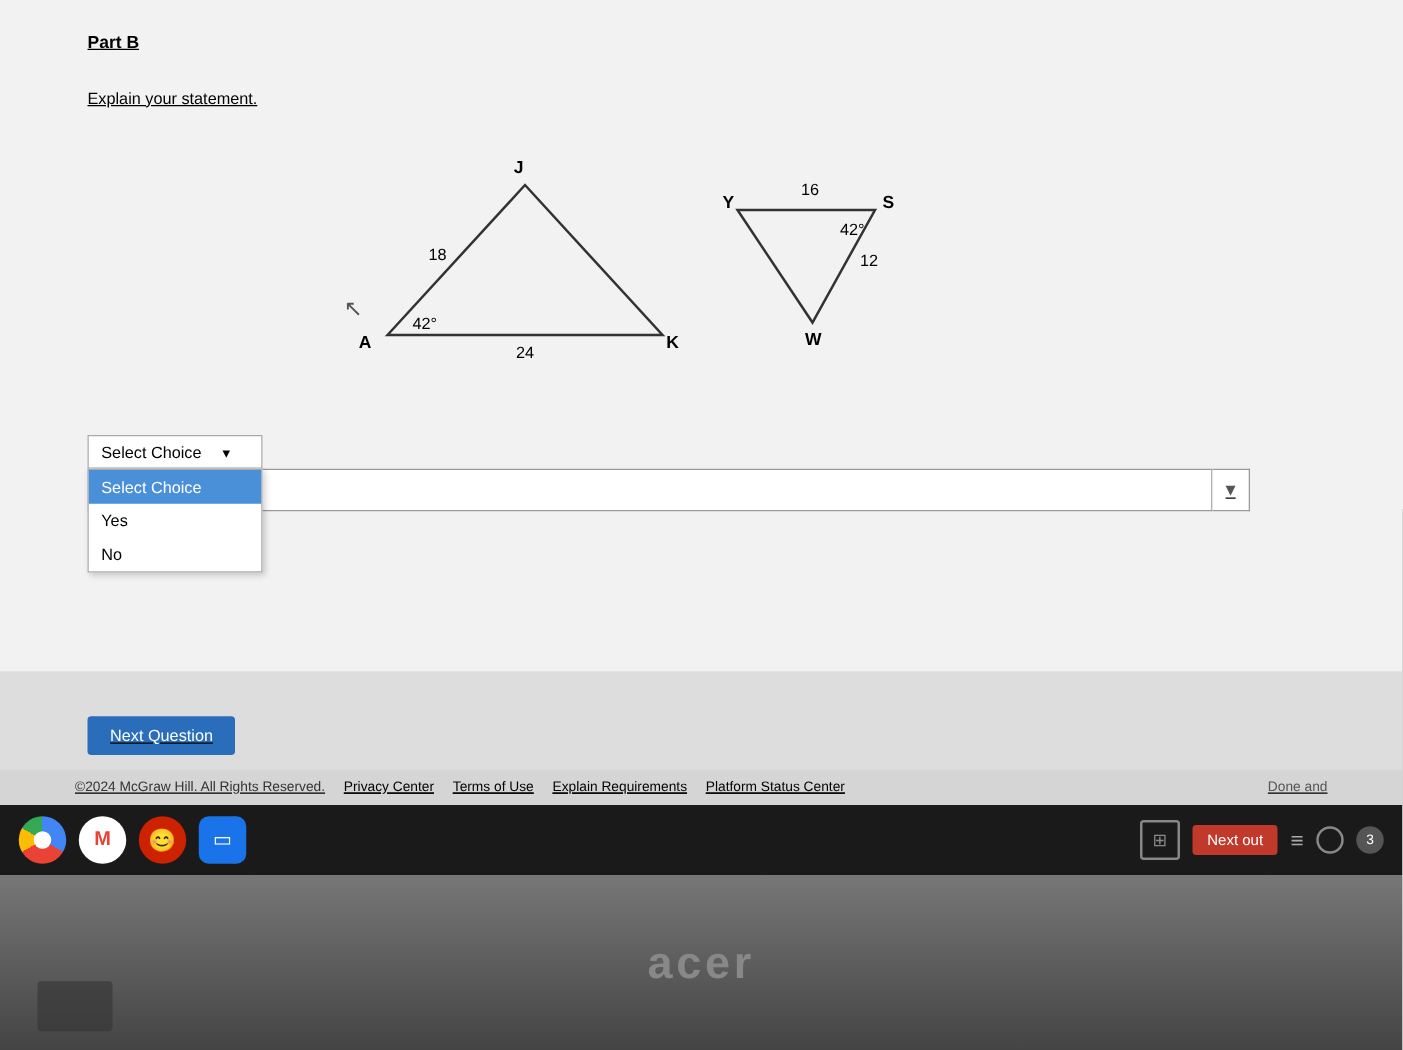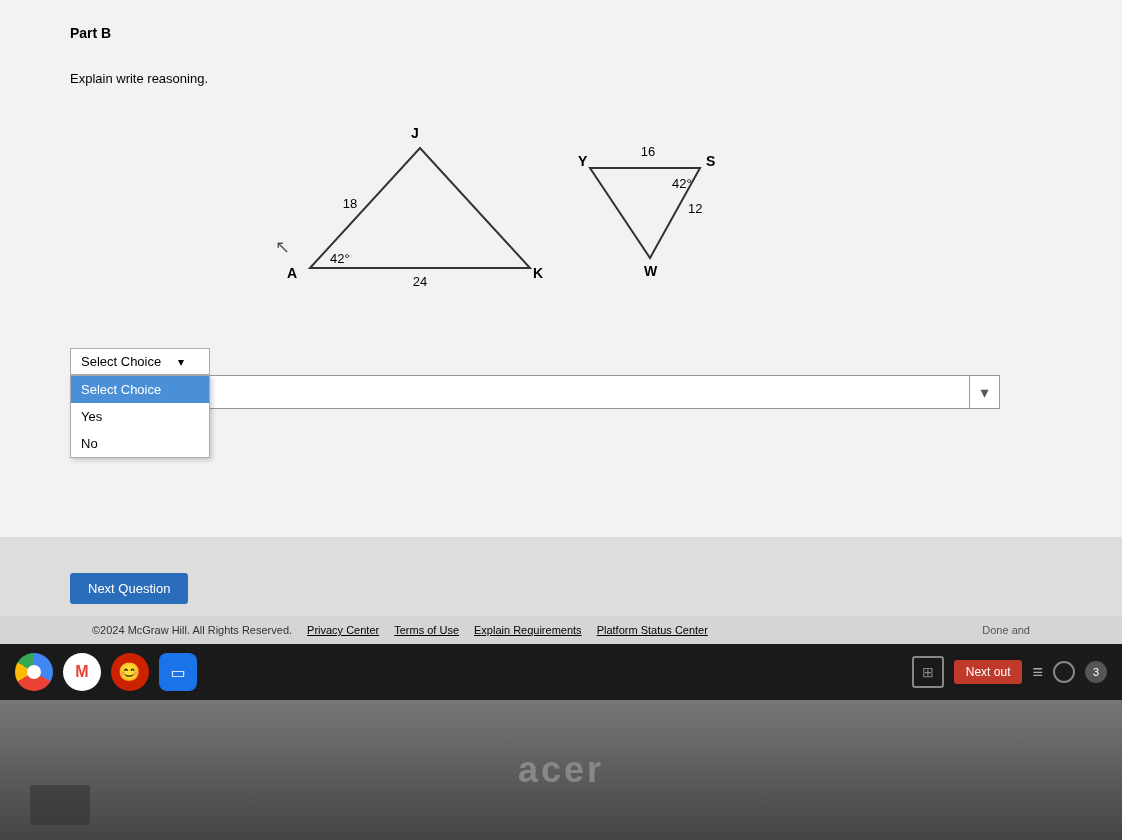--- a/index.html
+++ b/index.html
@@ -94,21 +94,21 @@
       border: none;
       padding: 8px 18px;
       font-size: 13px;
       cursor: pointer;
       border-radius: 3px;
       margin-top: 24px;
     }
 
     .footer {
       background: #d5d5d5;
-      padding: 8px 92px;
+      padding: 8px 60px;
       display: flex;
       align-items: center;
       font-size: 11px;
       color: #333;
       justify-content: space-between;
     }
 
     .footer-left {
       display: flex;
       align-items: center;
@@ -172,29 +172,29 @@
       background: white;
       cursor: pointer;
       color: #555;
     }
   </style>
 </head>
 <body>
 
 <div style="width:1122px; height:840px; background:#b0b0b0; display:flex; flex-direction:column; overflow:hidden;">
 
-  <div style="background:#e8e8e8; flex:1; display:flex; flex-direction:column; margin: 0; position:relative;">
+  <div style="background:#e8e8e8; flex:1; display:flex; flex-direction:column; margin: 0; position:relative;text-decoration:underline;">
 
     <div class="content-area" style="flex:1; padding:25px 70px 10px 70px; background:#f2f2f2;">
 
       <div class="part-label">Part B</div>
 
       <div class="question-text">
         <br>
-        <span>Explain write reasoning.</span>
+        <span>Explain your statement.</span>
       </div>
 
       <div class="geometry-diagram">
         <svg width="600" height="190" style="position:absolute; left:150px; top:0;">
 
           <polygon points="90,160 200,40 310,160" fill="none" stroke="#333" stroke-width="2"></polygon>
 
           <text x="195" y="30" text-anchor="middle" font-size="14" font-weight="bold">J</text>
           <text x="72" y="170" text-anchor="middle" font-size="14" font-weight="bold">A</text>
           <text x="318" y="170" text-anchor="middle" font-size="14" font-weight="bold">K</text>

